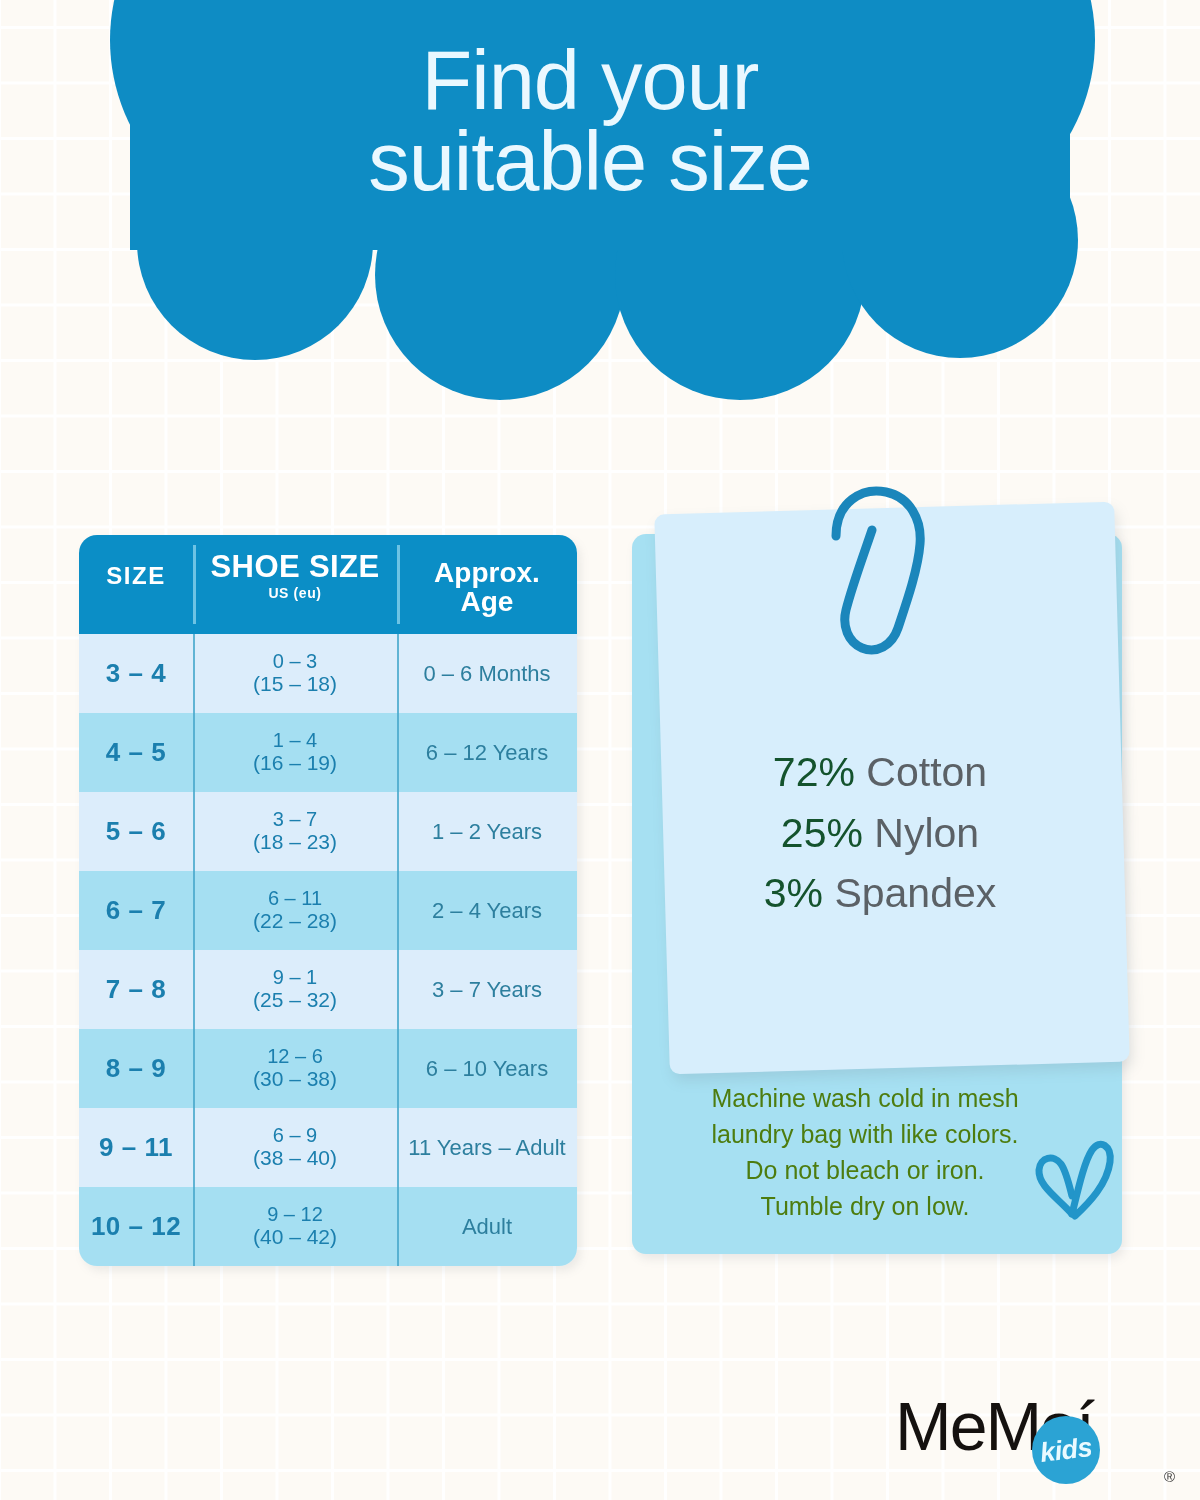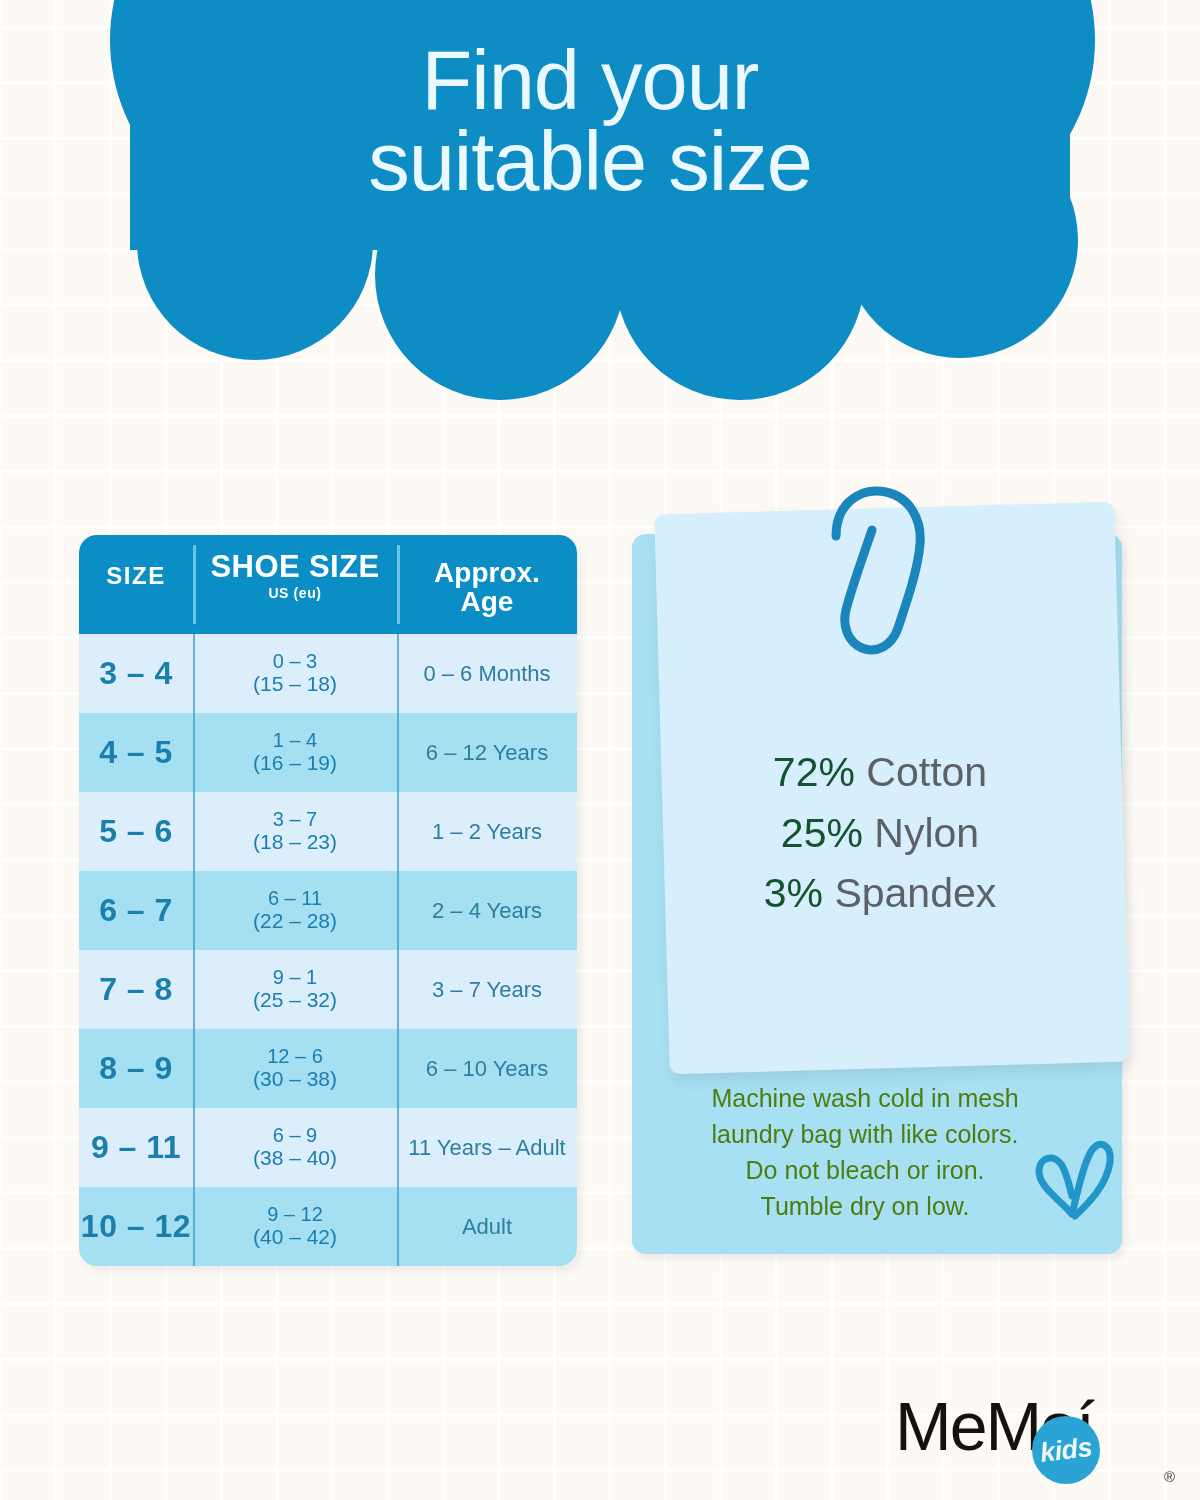--- a/index.html
+++ b/index.html
@@ -82,21 +82,21 @@
   }
   #table-head .sep.s1{ left:114px; }
   #table-head .sep.s2{ left:318px; }
 
   
   .brow{ height:79px; position:relative; }
   .brow.odd { background:#dcedfb; }
   .brow.even{ background:#a5dff2; }
   .brow .tcell{ height:79px; }
 
-  .v-size{ font-size:32px; font-weight:700; color:#1b7fae; letter-spacing:.5px; }
+  .v-size{ font-size:26px; font-weight:700; color:#1b7fae; letter-spacing:.5px; }
   .v-shoe-main{ font-size:20px; font-weight:400; color:#1b7fae; line-height:1; }
   .v-shoe-sub { font-size:21px; font-weight:400; color:#1b7fae; margin-top:1px; }
   .v-age{ font-size:22px; font-weight:400; color:#2d7f9e; }
 
   .brow .vsep{
     position:absolute; top:0; bottom:0;
     width:2px; background:#4aa9cc; opacity:.85;
   }
   .brow .vsep.s1{ left:114px; }
   .brow .vsep.s2{ left:318px; }

